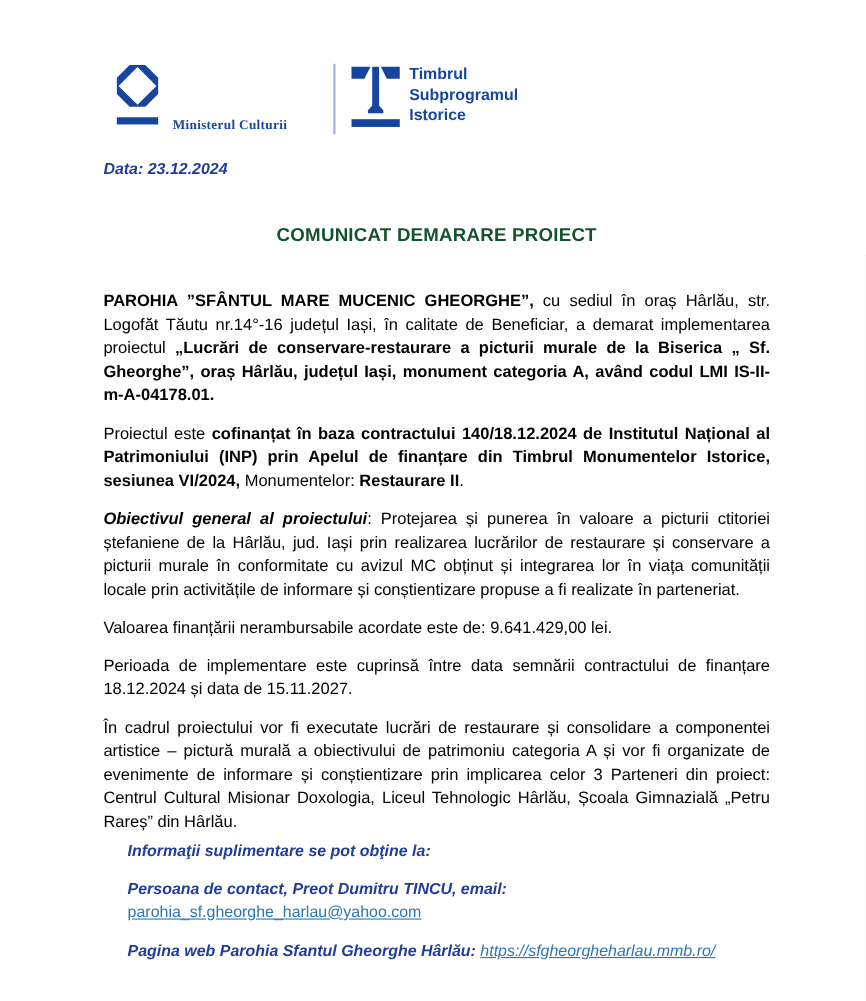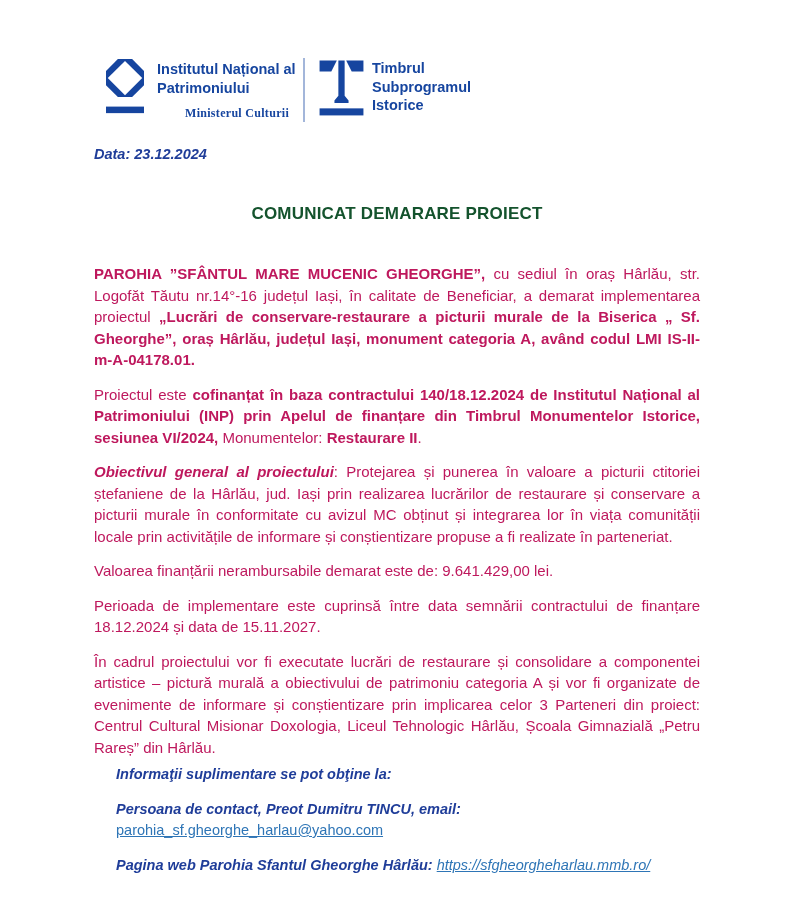--- a/index.html
+++ b/index.html
@@ -12,36 +12,36 @@
     background: #ffffff;
     font-family: "Liberation Sans", "DejaVu Sans", sans-serif;
     overflow: hidden;
   }
   
   .inp-logo { position: absolute; left: 106px; top: 59px; }
   .inp-text { position: absolute; left: 157px; top: 60px;
               color: #16459f; font-weight: bold; font-size: 14.5px; line-height: 19px; }
   .inp-sub  { position: absolute; left: 157px; top: 106px;
               color: #16459f; font-weight: bold; font-size: 12px;
-              font-family: "Liberation Serif", "DejaVu Serif", serif; letter-spacing: 0.3px; margin-left: 28px; }
+              font-family: "Liberation Serif", "DejaVu Serif", serif; letter-spacing: 0.3px; }
   .header-divider { position: absolute; left: 303px; top: 58px; width: 2px; height: 64px;
               background: #a3b6da; }
   .tmi-logo { position: absolute; left: 318px; top: 59px; }
   .tmi-text { position: absolute; left: 372px; top: 59px;
               color: #16459f; font-weight: bold; font-size: 14.5px; line-height: 18.5px; }
   
   .date-line { position: absolute; left: 94px; right: 87px; top: 146px;
               text-align: left; color: #1f3d99;
               font-weight: bold; font-style: italic; font-size: 14.5px; }
   .doc-title { position: absolute; left: 94px; right: 87px; top: 204px;
               text-align: center; color: #14532d;
               font-weight: bold; font-size: 17px; letter-spacing: 0.2px; }
   
   .doc-body { position: absolute; left: 94px; right: 87px; top: 263px;
-              color: #be185d; font-size: 15px; line-height: 21.5px; }
+              color: #000000; font-size: 15px; line-height: 21.5px; }
   .doc-body p.para { text-align: justify; margin-bottom: 13px; }
   .n  { font-weight: normal; }
   .b  { font-weight: bold; }
   .bi { font-weight: bold; font-style: italic; }
   a.link, a.link-italic { color: #2e75b6; text-decoration: underline; cursor: pointer; }
   a.link-italic { font-style: italic; }
   
   .doc-footer { position: absolute; left: 94px; right: 87px; top: 764px;
               color: #1f3d99; font-size: 14.5px; line-height: 21px; margin-left: 22px; }
   .doc-footer p.footer-line { margin-bottom: 14px; text-align: left; }
@@ -50,24 +50,20 @@
 <body>
 
 <div class="page">
 
   <div class="inp-logo">
     <svg width="38" height="56" viewBox="0 0 64 94" xmlns="http://www.w3.org/2000/svg">
       <polygon points="20,0 44,0 64,20 64,44 44,64 20,64 0,44 0,20" fill="#16459f"></polygon>
       <polygon points="32,3 61,32 32,61 3,32" fill="#ffffff"></polygon>
       <rect x="0" y="80" width="64" height="11" fill="#16459f"></rect>
     </svg>
-  </div>
-  <div class="inp-text">
-    <div>Institutul Național al</div>
-    <div>Patrimoniului</div>
   </div>
   <div class="inp-sub">Ministerul Culturii</div>
 
   <div class="header-divider"></div>
 
   <div class="tmi-logo">
     <svg width="47" height="58" viewBox="0 0 60 74" xmlns="http://www.w3.org/2000/svg">
       <polygon points="2,2 24,2 17,16 2,16" fill="#16459f"></polygon>
       <polygon points="36,2 58,2 58,16 43,16" fill="#16459f"></polygon>
       <polygon points="26,2 34,2 34,47 39,53 39,56 21,56 21,53 26,47" fill="#16459f"></polygon>
@@ -81,21 +77,21 @@
   </div>
 
   <div class="date-line">Data: 23.12.2024</div>
 
   <div class="doc-title">COMUNICAT DEMARARE PROIECT</div>
 
   <div class="doc-body">
       <p class="para"><span class="b">PAROHIA ”SFÂNTUL MARE MUCENIC GHEORGHE”,</span><span class="n"> cu sediul în oraș Hârlău, str. Logofăt Tăutu nr.14°-16 județul Iași, în calitate de Beneficiar, a demarat implementarea proiectul </span><span class="b">„Lucrări de conservare-restaurare a picturii murale de la Biserica „ Sf. Gheorghe”, oraș Hârlău, județul Iași, monument categoria A, având codul LMI IS-II-m-A-04178.01.</span></p>
       <p class="para"><span class="n">Proiectul este </span><span class="b">cofinanțat în baza contractului 140/18.12.2024 de Institutul Național al Patrimoniului (INP) prin Apelul de finanțare din Timbrul Monumentelor Istorice, sesiunea VI/2024, </span><span class="n">Monumentelor: </span><span class="b">Restaurare II</span><span class="n">.</span></p>
       <p class="para"><span class="bi">Obiectivul general al proiectului</span><span class="n">: Protejarea și punerea în valoare a picturii ctitoriei ștefaniene de la Hârlău, jud. Iași prin realizarea lucrărilor de restaurare și conservare a picturii murale în conformitate cu avizul MC obținut și integrarea lor în viața comunității locale prin activitățile de informare și conștientizare propuse a fi realizate în parteneriat.</span></p>
-      <p class="para"><span class="n">Valoarea finanțării nerambursabile demarat este de: 9.641.429,00 lei.</span></p>
+      <p class="para"><span class="n">Valoarea finanțării nerambursabile acordate este de: 9.641.429,00 lei.</span></p>
       <p class="para"><span class="n">Perioada de implementare este cuprinsă între data semnării contractului de finanțare 18.12.2024 și data de 15.11.2027.</span></p>
       <p class="para"><span class="n">În cadrul proiectului vor fi executate lucrări de restaurare și consolidare a componentei artistice – pictură murală a obiectivului de patrimoniu  categoria A și  vor fi organizate de evenimente de informare și conștientizare prin implicarea celor 3 Parteneri din proiect: Centrul Cultural Misionar Doxologia, Liceul Tehnologic Hârlău, Școala Gimnazială „Petru Rareș” din Hârlău.</span></p>
     </div>
 
   <div class="doc-footer">
       <p class="footer-line"><span class="bi">Informaţii suplimentare se pot obţine la:</span></p>
       <p class="footer-line"><span class="bi">Persoana de contact, Preot Dumitru TINCU, email: </span><a class="link" href="#">parohia_sf.gheorghe_harlau@yahoo.com</a></p>
       <p class="footer-line"><span class="bi">Pagina web Parohia Sfantul Gheorghe Hârlău:  </span><a class="link-italic" href="#">https://sfgheorgheharlau.mmb.ro/</a></p>
     </div>
 

